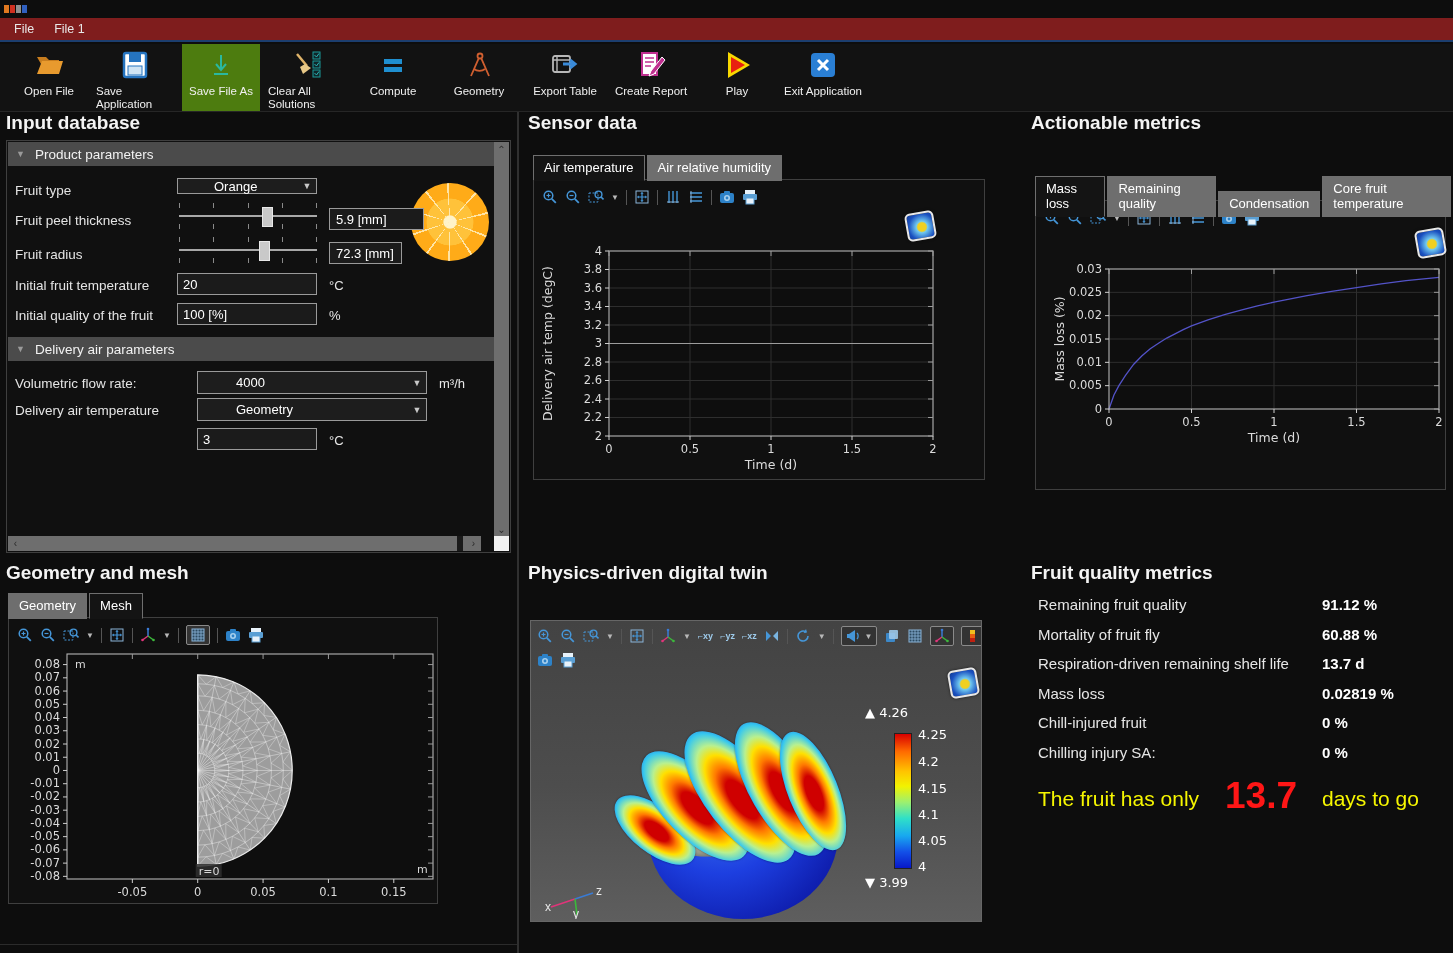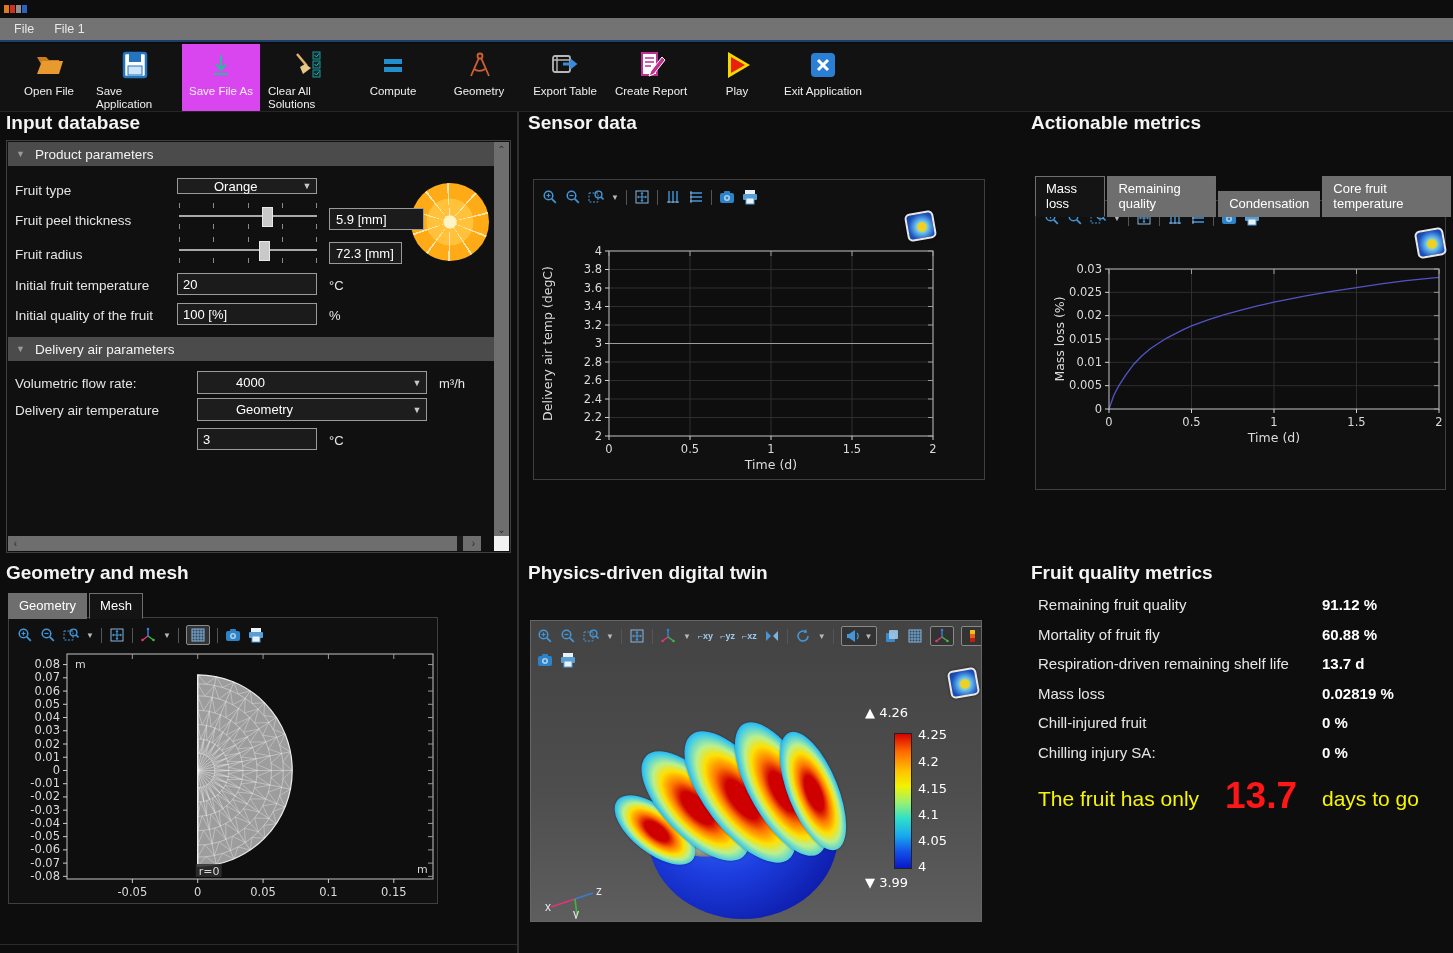--- a/index.html
+++ b/index.html
@@ -5,28 +5,28 @@
   html,body{margin:0;padding:0;background:#000;}
   #app{position:relative;width:1453px;height:953px;background:#0d0d0d;overflow:hidden;
        font-family:"Liberation Sans",sans-serif;color:#e8e8e8;-webkit-font-smoothing:antialiased;}
   .abs{position:absolute;}
 
   
   #titlebar{left:0;top:0;width:1453px;height:18px;background:#f4f4f4;color:#111;
             font-size:12px;line-height:18px;text-align:center;}
   #app-logo{left:4px;top:5px;width:26px;height:8px;display:flex;gap:1px;}
   #app-logo i{display:block;width:5px;height:8px;}
-  #menubar{left:0;top:18px;width:1453px;height:24px;background:#737373;border-bottom:2px solid #1c3e6e;
+  #menubar{left:0;top:18px;width:1453px;height:24px;background:#7f1d1d;border-bottom:2px solid #1c3e6e;
            display:flex;align-items:center;gap:4px;padding-left:6px;box-sizing:border-box;}
   .menu-item{color:#e8e8e8;font-size:12.5px;padding:2px 8px;cursor:default;}
   #toolbar{left:0;top:44px;width:1453px;height:68px;background:#121212;border-bottom:1px solid #262626;
            display:flex;align-items:stretch;gap:8px;padding-left:10px;box-sizing:border-box;}
   .tb-btn{width:78px;display:flex;flex-direction:column;align-items:center;justify-content:flex-start;
           padding-top:5px;box-sizing:border-box;}
-  .tb-btn.highlight{background:#d946ef;}
+  .tb-btn.highlight{background:#4d7c0f;}
   .tb-icon{width:32px;height:32px;display:flex;align-items:center;justify-content:center;}
   .tb-label{font-size:11.5px;color:#f0f0f0;text-align:left;line-height:13px;margin-top:4px;white-space:pre-line;}
 
   
   .panel-title{font-size:19px;font-weight:bold;color:#f4f4f4;}
   .groupbox{border:1px solid #3f3f3f;background:#101010;box-sizing:border-box;}
   .divider-v{left:517px;top:112px;width:2px;height:841px;background:#303030;}
   .divider-h{left:0;top:944px;width:517px;height:1px;background:#2b2b2b;}
 
   
@@ -315,20 +315,24 @@
     </div>
     <div class="abs hscroll" style="left:1px;bottom:1px;height:15px;width:473px;">
       <span class="sc-ar" style="left:0;">‹</span>
       <span class="sc-ar" style="right:0;">›</span>
       <i class="abs" style="right:18px;top:0;width:6px;height:15px;background:#1a1a1a;"></i>
     </div>
     <div class="abs corner" style="right:1px;bottom:1px;width:15px;height:15px;"></div>
   </div>
 
   <div class="abs panel-title" style="left:528px;top:112px;">Sensor data</div>
+  <div class="abs tabstrip" style="left:533px;top:155px;z-index:2;">
+    <span class="tab active">Air temperature</span>
+    <span class="tab inactive">Air relative humidity</span>
+  </div>
   <div class="abs groupbox" style="left:533px;top:179px;width:452px;height:301px;">
     <div class="abs plot-toolbar" style="left:8px;top:6px;">
       <svg width="16" height="16">
           <use href="#ic-zoomin"></use>
         </svg>
       <svg width="16" height="16">
           <use href="#ic-zoomout"></use>
         </svg>
       <svg width="16" height="16">
           <use href="#ic-zoombox"></use>

